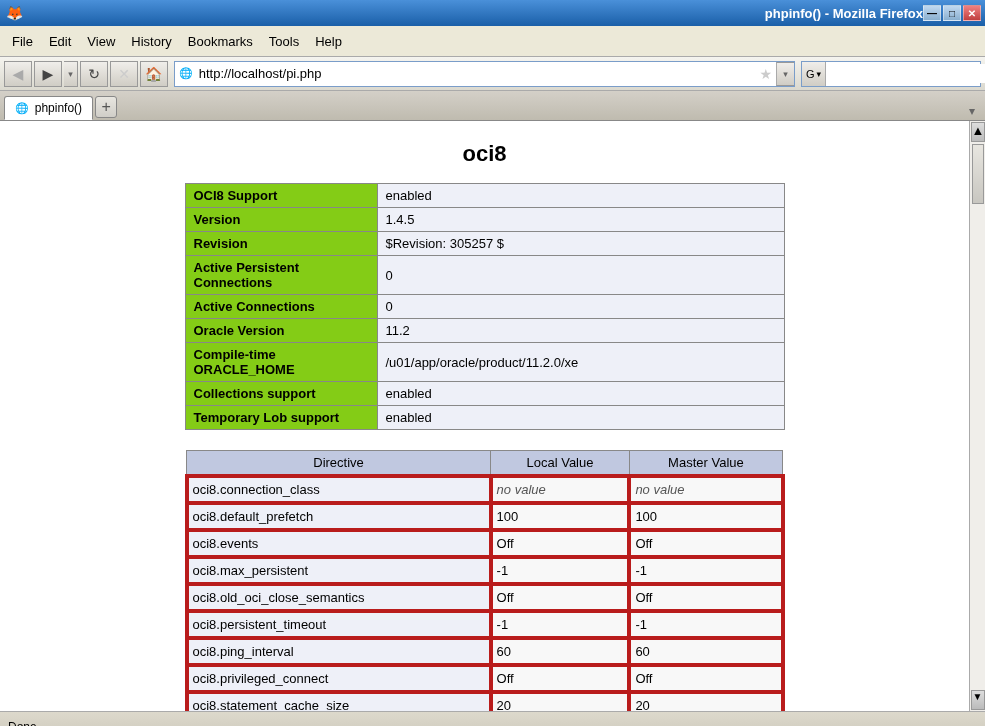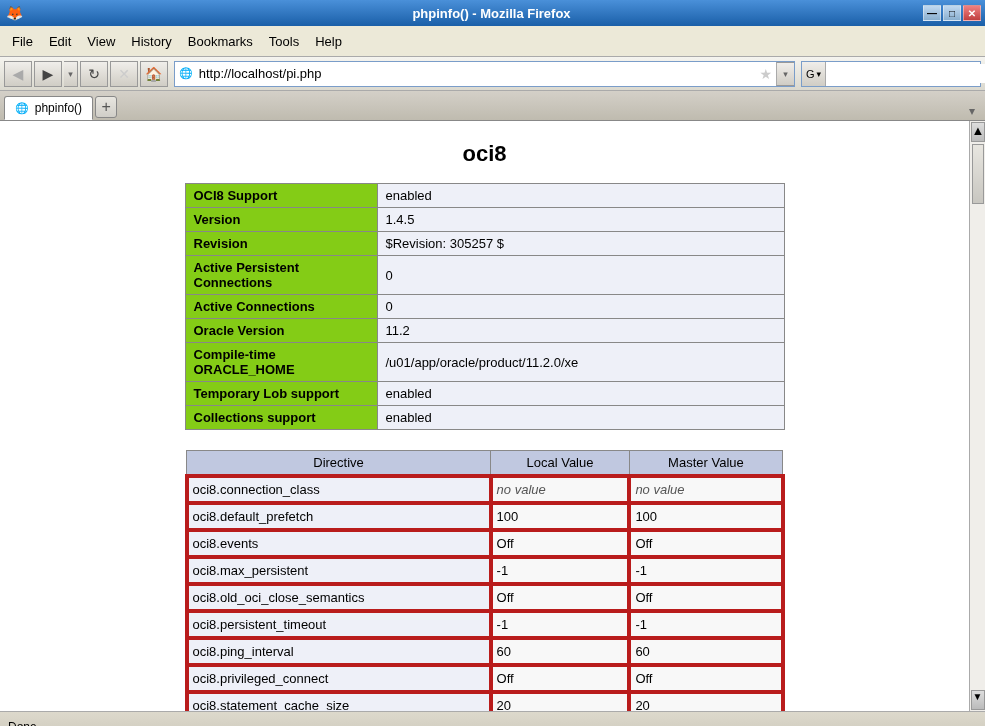--- a/index.html
+++ b/index.html
@@ -12,21 +12,21 @@
       text-align: center;
       padding: 4px 0;
       font-size: 13px;
       font-weight: bold;
       display: flex;
       align-items: center;
       justify-content: space-between;
       height: 26px;
       user-select: none;
     }
-    .title-bar-title { flex: 1; text-align: center; }
+    .title-bar-title { flex: 1; text-align: right; }
     .title-bar-controls { display: flex; align-items: center; gap: 2px; padding-right: 4px; }
     .title-btn {
       width: 18px; height: 16px; border: 1px solid rgba(255,255,255,0.4);
       background: linear-gradient(to bottom, #c0d8f0, #8ab0d0);
       cursor: pointer; display: flex; align-items: center; justify-content: center;
       font-size: 10px; color: #000;
     }
     .title-btn-close { background: linear-gradient(to bottom, #f08080, #c04040); color: white; }
 
     
@@ -287,25 +287,25 @@
             </tr>
             <tr>
               <td>Oracle Version</td>
               <td>11.2</td>
             </tr>
             <tr>
               <td>Compile-time ORACLE_HOME</td>
               <td>/u01/app/oracle/product/11.2.0/xe</td>
             </tr>
             <tr>
+              <td>Collections support</td>
+              <td>enabled</td>
+            </tr>
+            <tr>
               <td>Temporary Lob support</td>
-              <td>enabled</td>
-            </tr>
-            <tr>
-              <td>Collections support</td>
               <td>enabled</td>
             </tr>
           </tbody>
       </table>
 
       <table class="directive-table">
         <thead>
           <tr>
             <th>Directive</th>
             <th>Local Value</th>

